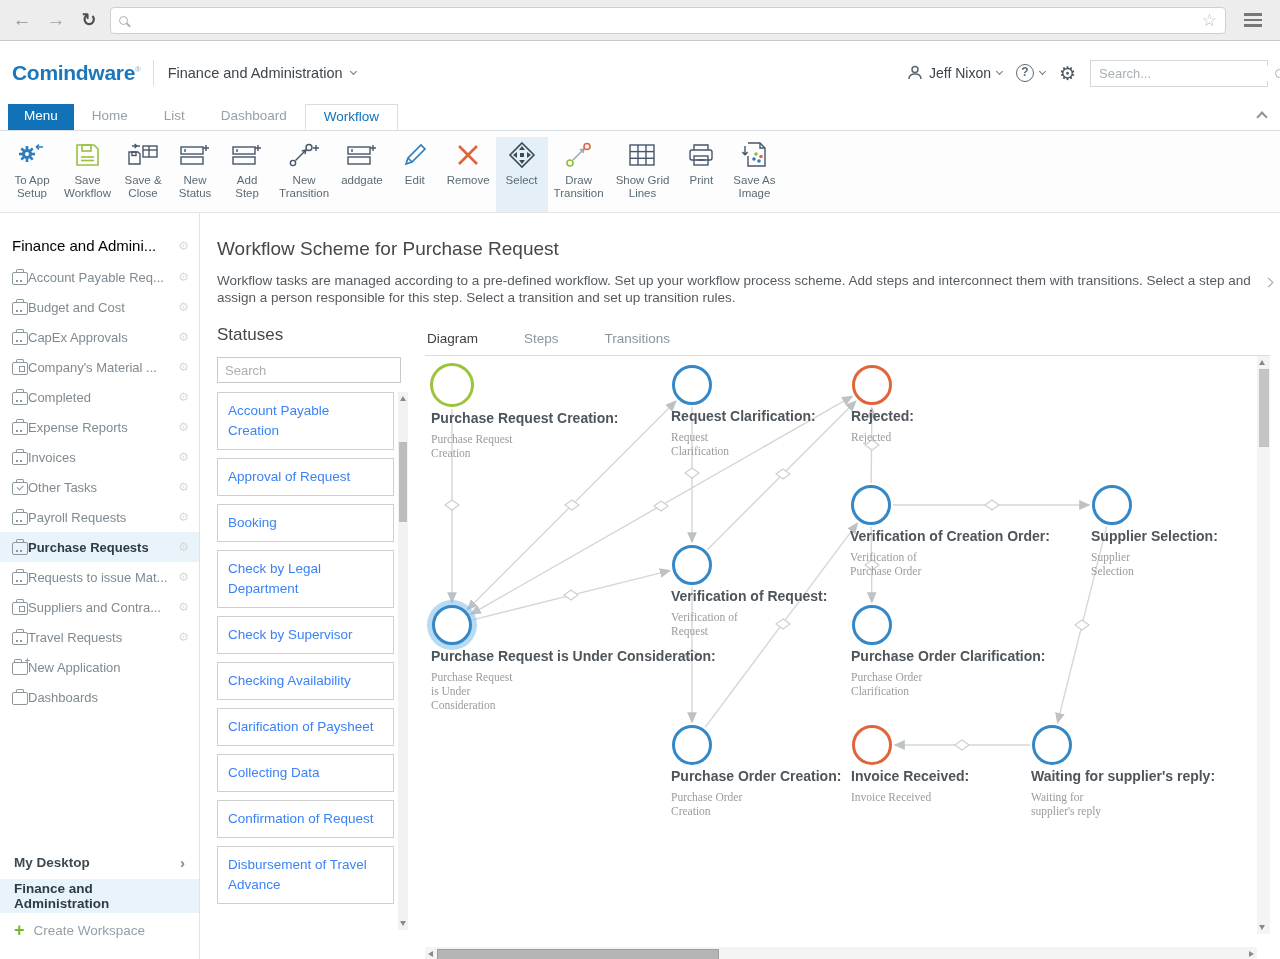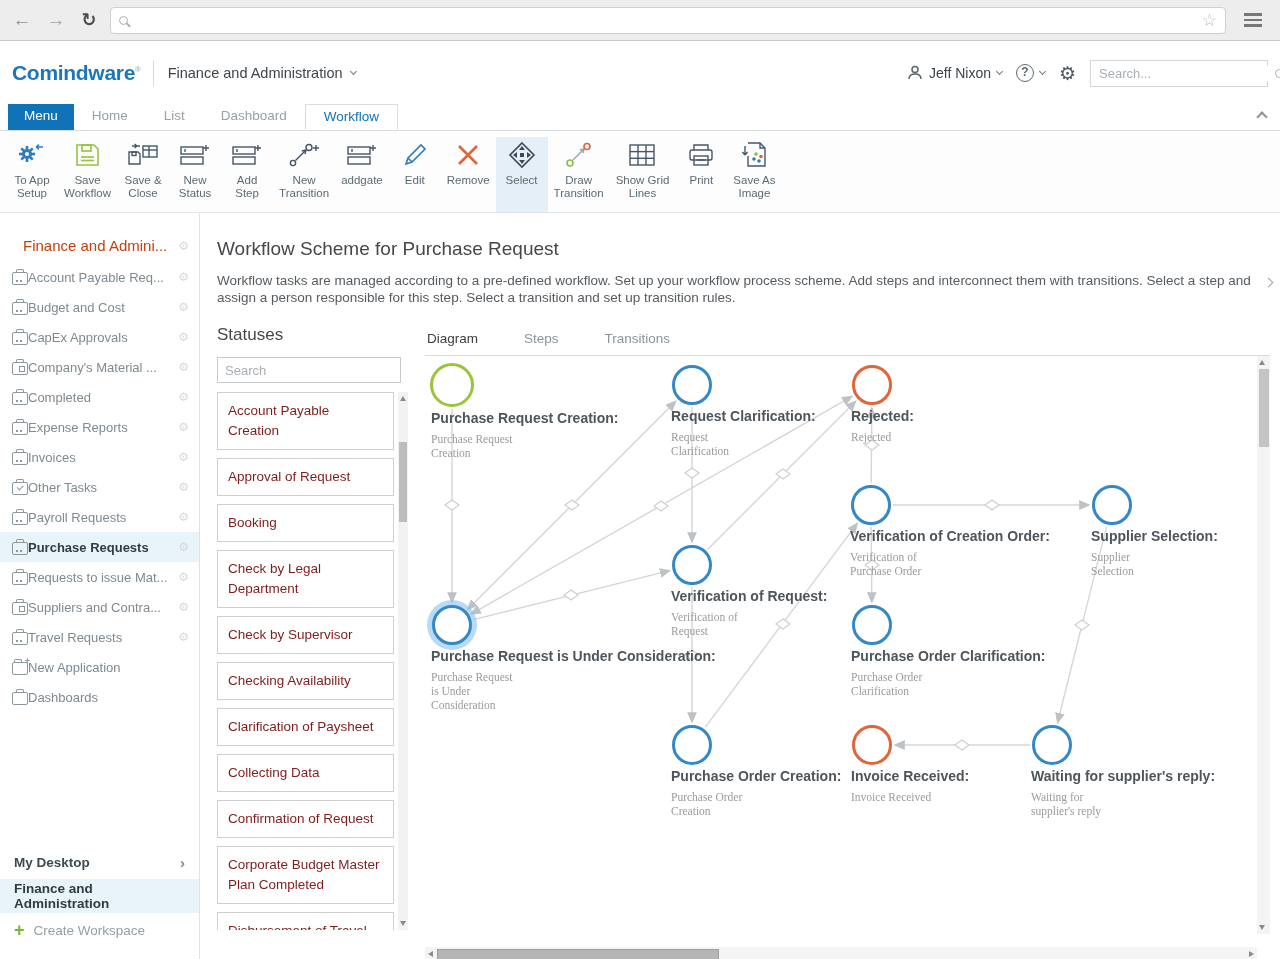--- a/index.html
+++ b/index.html
@@ -54,21 +54,21 @@
   .tb-item { min-width:52px; padding:2px 6px; display:flex; flex-direction:column; align-items:center; gap:3px; cursor:default; }
   .tb-item.active { background:#e4eff8; }
   .tb-icon { width:34px; height:32px; display:flex; align-items:center; justify-content:center; }
   .tb-icon svg { display:block; }
   .tb-label { font-size:11.5px; color:#5b6b76; text-align:center; line-height:13px; }
 
   
   .main { position:relative; height:746px; }
   .sidebar { position:absolute; left:0; top:0; width:200px; height:746px; border-right:1px solid #e0e3e5; background:#fff; }
   .sb-title-row { display:flex; align-items:center; padding:24px 10px 8px 12px; }
-  .sb-title { font-size:15px; color:#c2410c; flex:1; white-space:nowrap; overflow:hidden;text-align:center; }
+  .sb-title { font-size:15px; color:#000000; flex:1; white-space:nowrap; overflow:hidden; }
   .sb-item { display:flex; align-items:center; height:30px; padding:0 10px 0 12px; font-size:13px; color:#7f8a91; }
   .sb-item .lbl { flex:1; white-space:nowrap; overflow:hidden; margin-left:0; }
   .sb-item.selected { background:#e9f3fa; color:#2f3c44; font-weight:bold; }
   .sb-gear { color:#d6d9db; font-size:12px; line-height:12px; }
   .icon-app { width:16px; height:13px; border:1.4px solid #8d979e; border-radius:2px; position:relative; flex:none; margin-top:2px; }
   .icon-app::before { content:""; position:absolute; top:-4px; left:3px; width:6px; height:3px;
     border:1.4px solid #8d979e; border-bottom:none; border-radius:2px 2px 0 0; }
   .icon-app.dots::after { content:""; position:absolute; left:2.5px; bottom:2px; width:2px; height:2px;
     background:#8d979e; box-shadow:4px 0 0 #8d979e; }
   .icon-app.box::after { content:""; position:absolute; right:2px; bottom:2px; width:4px; height:4px; border:1.2px solid #8d979e; }
@@ -88,21 +88,21 @@
   
   .content { position:absolute; left:201px; top:0; right:0; height:746px; background:#fff; }
   .page-title { position:absolute; left:16px; top:25px; font-size:19px; color:#45484b; }
   .page-desc { position:absolute; left:16px; top:59px; width:1050px; font-size:13.5px; line-height:17px; color:#555b60; }
   .panel-chev { position:absolute; right:8px; top:66px; width:7px; height:7px;
     border-right:1.8px solid #9aa4ab; border-top:1.8px solid #9aa4ab; transform:rotate(45deg); }
   .statuses-heading { position:absolute; left:16px; top:112px; font-size:17px; color:#45484b; }
   .status-search { position:absolute; left:16px; top:144px; width:184px; height:26px; border:1px solid #c9c9c9; display:flex; align-items:center; padding:0 7px; }
   .status-search input { width:100%; border:none; outline:none; font-size:13px; color:#555; }
   .status-list { position:absolute; left:16px; top:179px; width:192px; height:538px; overflow:hidden; }
-  .status-item { width:177px; border:1px solid #cfcfcf; background:#fff; color:#7f1d1d;
+  .status-item { width:177px; border:1px solid #cfcfcf; background:#fff; color:#3b82f6;
     font-size:13.5px; line-height:20px; padding:8px 10px; margin-bottom:8px; }
   .list-sb { position:absolute; right:0; top:0; width:10px; height:538px; background:#f2f2f2; }
   .list-sb .thumb { position:absolute; left:1px; top:50px; width:8px; height:80px; background:#bdbdbd; }
   .tri { width:0; height:0; position:absolute; }
   .tri.up { left:2px; top:4px; border-left:3.5px solid transparent; border-right:3.5px solid transparent; border-bottom:5px solid #8a8a8a; }
   .tri.down { left:2px; bottom:4px; border-left:3.5px solid transparent; border-right:3.5px solid transparent; border-top:5px solid #8a8a8a; }
   .tri.left { left:3px; top:3px; border-top:3.5px solid transparent; border-bottom:3.5px solid transparent; border-right:5px solid #8a8a8a; }
   .tri.right { right:3px; top:3px; border-top:3.5px solid transparent; border-bottom:3.5px solid transparent; border-left:5px solid #8a8a8a; }
 
   
@@ -510,21 +510,20 @@
 
     <div class="status-item">Account Payable Creation</div>
         <div class="status-item">Approval of Request</div>
         <div class="status-item">Booking</div>
         <div class="status-item">Check by Legal Department</div>
         <div class="status-item">Check by Supervisor</div>
         <div class="status-item">Checking Availability</div>
         <div class="status-item">Clarification of Paysheet</div>
         <div class="status-item">Collecting Data</div>
         <div class="status-item">Confirmation of Request</div>
-        <div class="status-item">Corporate Budget Master Plan Completed</div>
         <div class="status-item">Disbursement of Travel Advance</div>
       </div>
     <div class="list-sb" style="left:197px; top:179px; position:absolute;">
       <span class="tri up"></span>
       <span class="thumb"></span>
       <span class="tri down"></span>
     </div>
 
     <div class="view-tabs" id="view-tabs">
 

